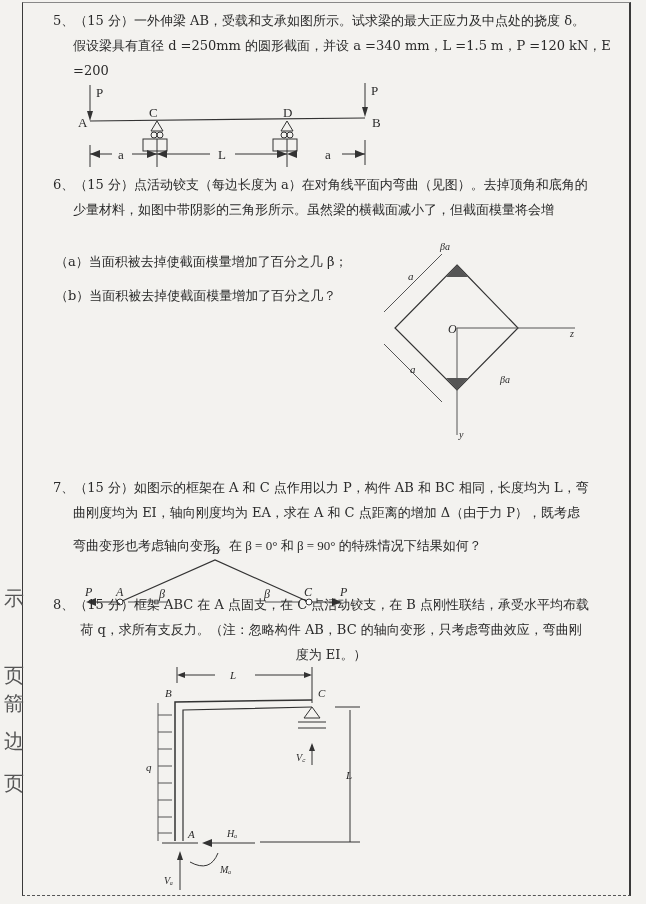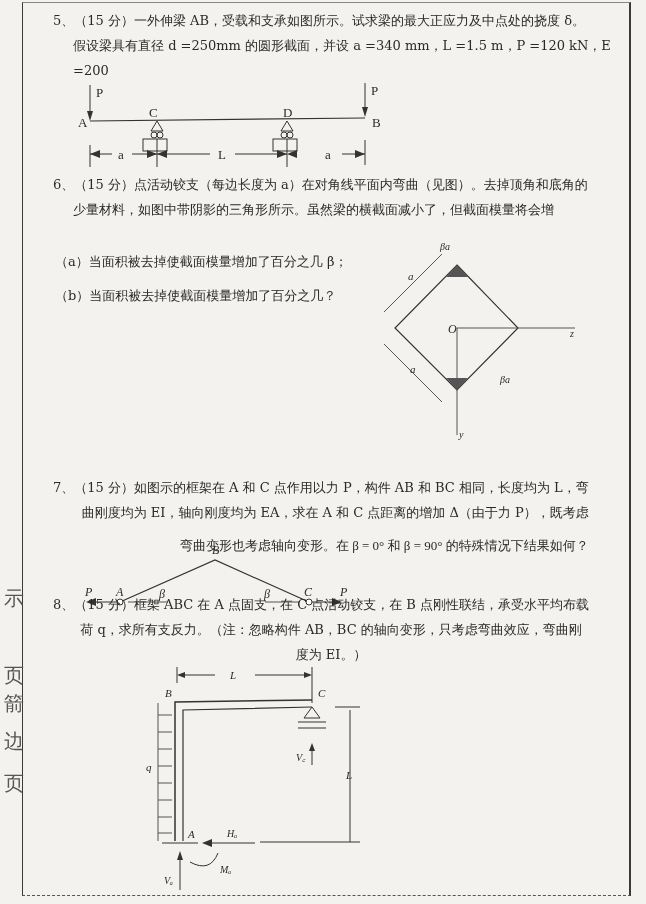--- a/index.html
+++ b/index.html
@@ -101,21 +101,21 @@
   <text x="200" y="97" font-size="10" class="it">z</text>
   <text x="89" y="198" font-size="10" class="it">y</text>
   <line x1="14" y1="72" x2="72" y2="14" stroke="#555"></line>
   <text x="38" y="40" font-size="11" class="it">a</text>
   <line x1="14" y1="104" x2="72" y2="162" stroke="#555"></line>
   <text x="40" y="133" font-size="11" class="it">a</text>
   <text x="70" y="10" font-size="10" class="it">βa</text>
   <text x="130" y="143" font-size="10" class="it">βa</text>
 </svg>
 
-<div class="q" style="top:475px;text-align:right;">
+<div class="q" style="top:475px;">
   <span>7、</span><span>（15 分）</span><span>如图示的框架在 A 和 C 点作用以力 P，构件 AB 和 BC 相同，长度均为 L，弯</span>
   <span class="indent">曲刚度均为 EI，轴向刚度均为 EA，求在 A 和 C 点距离的增加 Δ（由于力 P），既考虑</span>
   <span class="indent" style="margin-top:8px;font-family:Liberation Serif, serif;">弯曲变形也考虑轴向变形。在 β = 0° 和 β = 90° 的特殊情况下结果如何？</span>
 </div>
 
 <svg style="position:absolute;left:60px;top:540px;" width="320" height="70">
   <polyline points="60,62 155,20 249,62" fill="none" stroke="#333" stroke-width="1.2"></polyline>
   <line x1="30" y1="62" x2="57" y2="62" stroke="#333"></line>
     <polygon points="26,62 36,58 36,66" fill="#333"></polygon>
   <line x1="252" y1="62" x2="278" y2="62" stroke="#333"></line>

